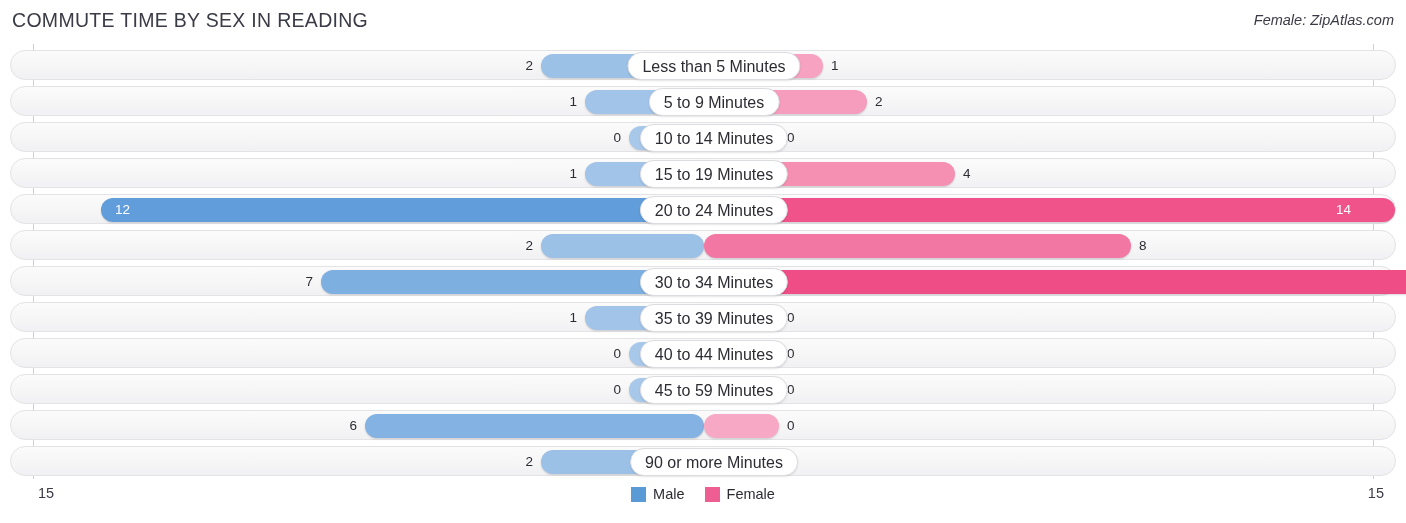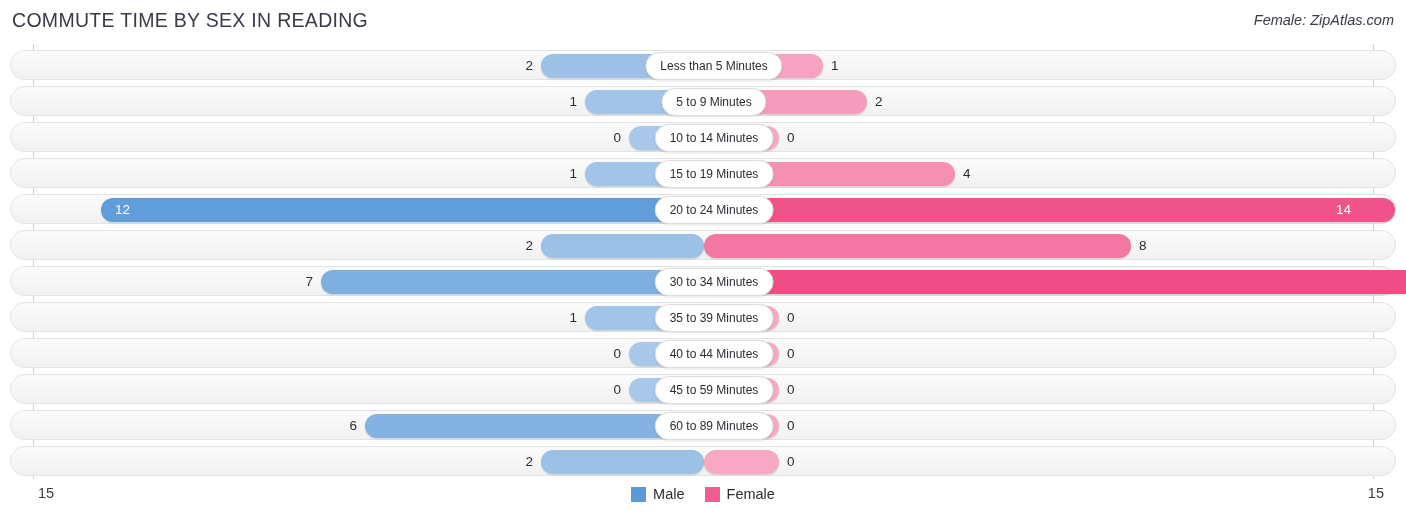--- a/index.html
+++ b/index.html
@@ -113,21 +113,21 @@
 
   
   .pill {
     position: absolute;
     top: 1px;
     height: 28px;
     line-height: 27px;
     background: #ffffff;
     border: 1px solid #dcdce0;
     border-radius: 14px;
-    font-size: 12px;
+    font-size: 16px;
     color: #2c2c33;
     text-align: center;
     white-space: nowrap;
     padding: 0 14px;
     box-sizing: border-box;
     transform: translateX(-50%);
     left: 703px;
     box-shadow: 0 1px 2px rgba(0,0,0,0.10);
   }
 
@@ -275,29 +275,29 @@
           <div class="val out-right" style="left: 776px; width: 60px;">0</div>
           <div class="pill">45 to 59 Minutes</div>
         </div>
       </div>
       <div class="row" style="top: 366px;">
         <div class="bars">
           <div class="bar male" style="width: 339px; background: rgb(132, 178, 226);"></div>
           <div class="bar female" style="width: 75px; background: rgb(247, 168, 196);"></div>
           <div class="val out-left" style="right: 1040px; width: 60px;">6</div>
           <div class="val out-right" style="left: 776px; width: 60px;">0</div>
-          <div class="pill">60 to 89 Minutes</div>
         </div>
       </div>
       <div class="row" style="top: 402px;">
         <div class="bars">
           <div class="bar male" style="width: 163px; background: rgb(156, 193, 231);"></div>
           <div class="bar female" style="width: 75px; background: rgb(247, 168, 196);"></div>
           <div class="val out-left" style="right: 864px; width: 60px;">2</div>
           <div class="val out-right" style="left: 776px; width: 60px;">0</div>
+          <div class="pill">90 or more Minutes</div>
         </div>
       </div>
     </div>
 </div>
 
 <div class="footer">
   <div class="axis-tick left">15</div>
   <div class="axis-tick right">15</div>
   <div class="legend">
     <div class="legend-item">

